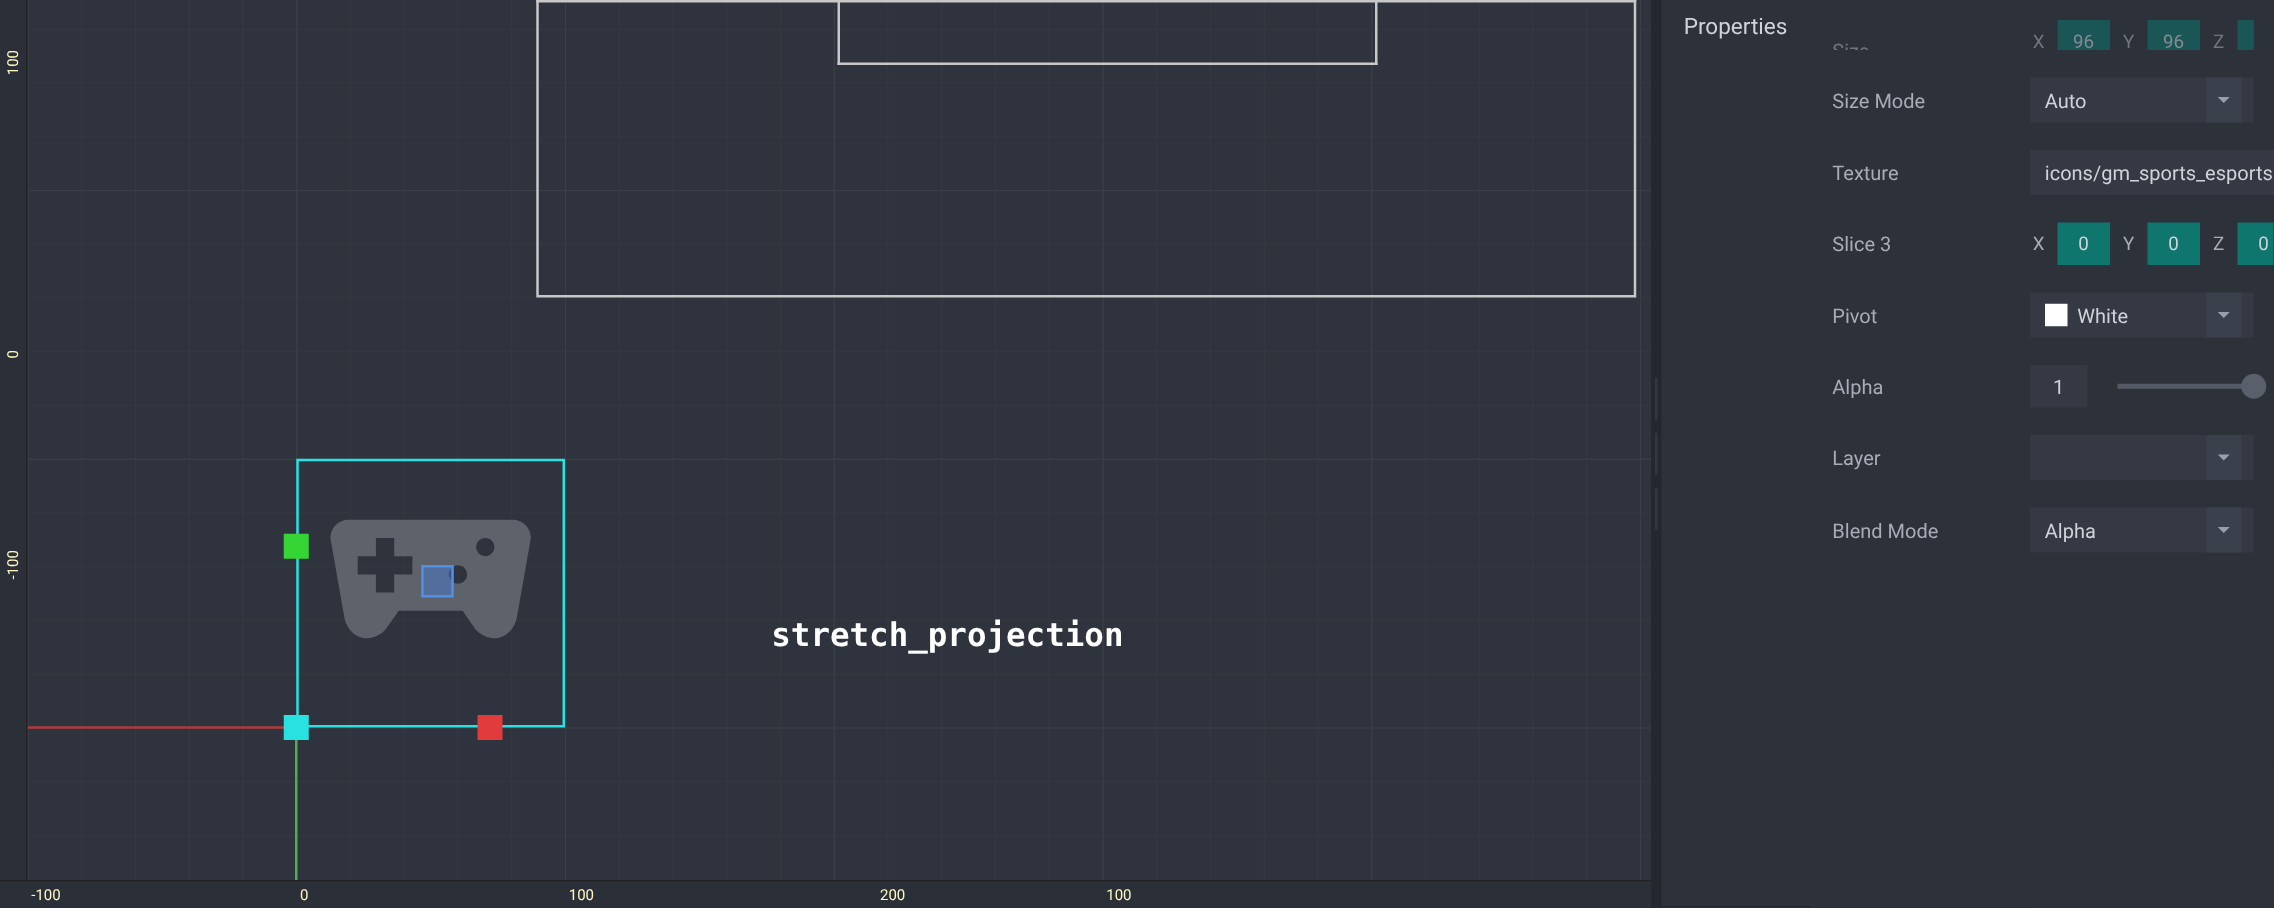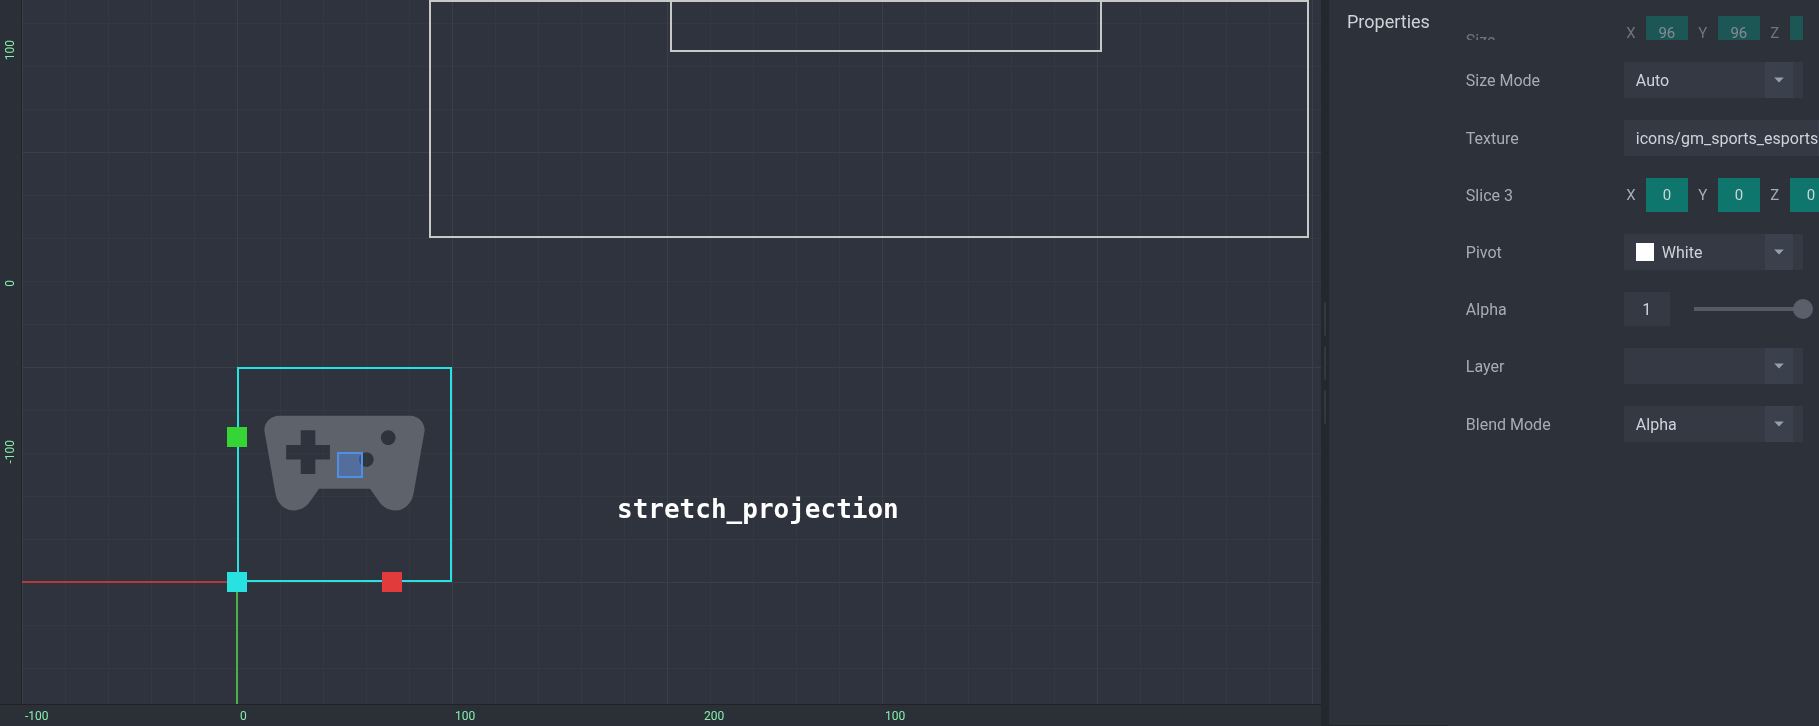--- a/index.html
+++ b/index.html
@@ -52,21 +52,21 @@
     z-index: 40;
   }
   .ruler-x {
     position: absolute; left: 0; right: 0; bottom: 0; height: 22px;
     background: #2b2f37;
     border-top: 1px solid #222;
     z-index: 40;
   }
   .ruler-x .tick, .ruler-y .tick {
     position: absolute;
-    color: #86efac;
+    color: #fef9c3;
     font-size: 12px;
   }
   .ruler-x .tick { bottom: 3px; }
   .ruler-y .tick {
     writing-mode: vertical-rl;
     transform: rotate(180deg);
     left: 3px;
   }
 
   

